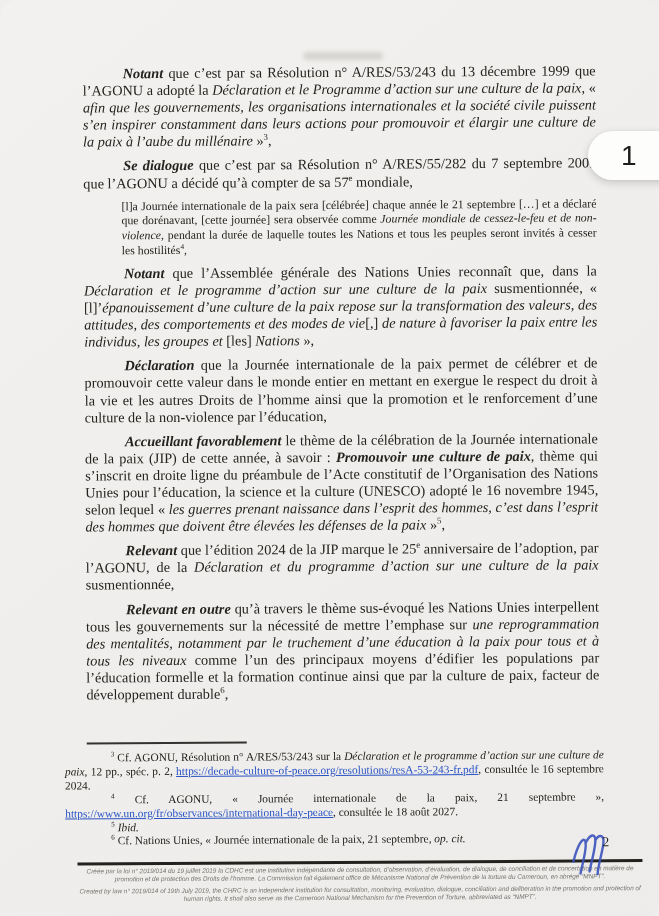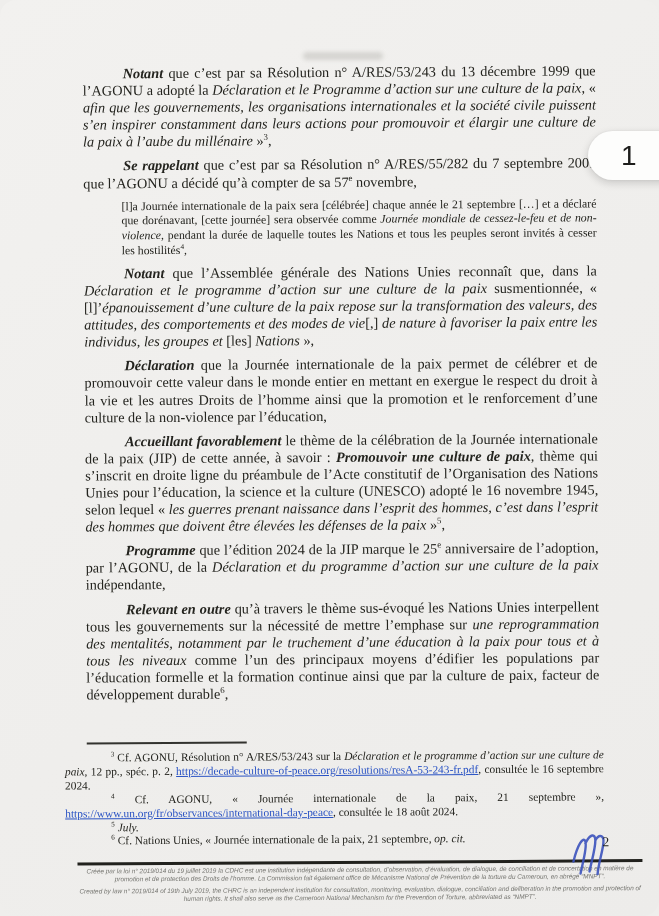--- a/index.html
+++ b/index.html
@@ -83,34 +83,34 @@
   }
 </style>
 </head>
 <body>
 
 <div class="page">
   <div class="content">
 
     <div class="main-text">
       <p class="para"><span class="seg-bi">Notant</span><span> que c’est par sa Résolution n° A/RES/53/243 du 13 décembre 1999 que l’AGONU a adopté la </span><span class="seg-i">Déclaration et le Programme d’action sur une culture de la paix</span><span>, « </span><span class="seg-i">afin que les gouvernements, les organisations internationales et la société civile puissent s’en inspirer constamment dans leurs actions pour promouvoir et élargir une culture de la paix à l’aube du millénaire</span><span> »</span><sup class="seg-sup">3</sup><span>,</span></p>
-      <p class="para"><span class="seg-bi">Se rappelant</span><span> que c’est par sa Résolution n° A/RES/55/282 du 7 septembre 2001 que l’AGONU a décidé qu’à compter de sa 57</span><sup class="seg-sup">e</sup><span> novembre,</span></p>
+      <p class="para"><span class="seg-bi">Se dialogue</span><span> que c’est par sa Résolution n° A/RES/55/282 du 7 septembre 2001 que l’AGONU a décidé qu’à compter de sa 57</span><sup class="seg-sup">e</sup><span> mondiale,</span></p>
       <div class="blockquote"><span>[l]a Journée internationale de la paix sera [célébrée] chaque année le 21 septembre […] et a déclaré que dorénavant, [cette journée] sera observée comme </span><span class="seg-i">Journée mondiale de cessez-le-feu et de non-violence</span><span>, pendant la durée de laquelle toutes les Nations et tous les peuples seront invités à cesser les hostilités</span><sup class="seg-sup">4</sup><span>,</span></div>
       <p class="para"><span class="seg-bi">Notant</span><span> que l’Assemblée générale des Nations Unies reconnaît que, dans la </span><span class="seg-i">Déclaration et le programme d’action sur une culture de la paix</span><span> susmentionnée, « [l]’</span><span class="seg-i">épanouissement d’une culture de la paix repose sur la transformation des valeurs, des attitudes, des comportements et des modes de vie</span><span>[,] </span><span class="seg-i">de nature à favoriser la paix entre les individus, les groupes et</span><span> [les] </span><span class="seg-i">Nations</span><span> »,</span></p>
       <p class="para"><span class="seg-bi">Déclaration</span><span> que la Journée internationale de la paix permet de célébrer et de promouvoir cette valeur dans le monde entier en mettant en exergue le respect du droit à la vie et les autres Droits de l’homme ainsi que la promotion et le renforcement d’une culture de la non-violence par l’éducation,</span></p>
       <p class="para"><span class="seg-bi">Accueillant favorablement</span><span> le thème de la célébration de la Journée internationale de la paix (JIP) de cette année, à savoir : </span><span class="seg-bi">Promouvoir une culture de paix</span><span>, thème qui s’inscrit en droite ligne du préambule de l’Acte constitutif de l’Organisation des Nations Unies pour l’éducation, la science et la culture (UNESCO) adopté le 16 novembre 1945, selon lequel « </span><span class="seg-i">les guerres prenant naissance dans l’esprit des hommes, c’est dans l’esprit des hommes que doivent être élevées les défenses de la paix</span><span> »</span><sup class="seg-sup">5</sup><span>,</span></p>
-      <p class="para"><span class="seg-bi">Programme</span><span> que l’édition 2024 de la JIP marque le 25</span><sup class="seg-sup">e</sup><span> anniversaire de l’adoption, par l’AGONU, de la </span><span class="seg-i">Déclaration et du programme d’action sur une culture de la paix</span><span> indépendante,</span></p>
+      <p class="para"><span class="seg-bi">Relevant</span><span> que l’édition 2024 de la JIP marque le 25</span><sup class="seg-sup">e</sup><span> anniversaire de l’adoption, par l’AGONU, de la </span><span class="seg-i">Déclaration et du programme d’action sur une culture de la paix</span><span> susmentionnée,</span></p>
       <p class="para"><span class="seg-bi">Relevant en outre</span><span> qu’à travers le thème sus-évoqué les Nations Unies interpellent tous les gouvernements sur la nécessité de mettre l’emphase sur </span><span class="seg-i">une reprogrammation des mentalités, notamment par le truchement d’une éducation à la paix pour tous et à tous les niveaux</span><span> comme l’un des principaux moyens d’édifier les populations par l’éducation formelle et la formation continue ainsi que par la culture de paix, facteur de développement durable</span><sup class="seg-sup">6</sup><span>,</span></p>
     </div>
 
     <div class="footnotes">
       <div class="fn-rule"></div>
       <p class="fn"><sup class="seg-sup">3</sup><span> Cf. AGONU, Résolution n° A/RES/53/243 sur la </span><span class="seg-i">Déclaration et le programme d’action sur une culture de paix</span><span>, 12 pp., spéc. p. 2, </span><span class="seg-link">https://decade-culture-of-peace.org/resolutions/resA-53-243-fr.pdf</span><span>, consultée le 16 septembre 2024.</span></p>
-      <p class="fn"><sup class="seg-sup">4</sup><span> Cf. AGONU, « Journée internationale de la paix, 21 septembre », </span><span class="seg-link">https://www.un.org/fr/observances/international-day-peace</span><span>, consultée le 18 août 2024.</span></p>
-      <p class="fn"><sup class="seg-sup">5</sup><span> </span><span class="seg-i">July.</span></p>
+      <p class="fn"><sup class="seg-sup">4</sup><span> Cf. AGONU, « Journée internationale de la paix, 21 septembre », </span><span class="seg-link">https://www.un.org/fr/observances/international-day-peace</span><span>, consultée le 18 août 2027.</span></p>
+      <p class="fn"><sup class="seg-sup">5</sup><span> </span><span class="seg-i">Ibid.</span></p>
       <p class="fn"><sup class="seg-sup">6</sup><span> Cf. Nations Unies, « Journée internationale de la paix, 21 septembre, </span><span class="seg-i">op. cit.</span></p>
     </div>
 
     <div class="sig-area">
       <svg width="46" height="44" viewBox="0 0 46 44">
         <path d="M4 30 C8 14, 14 4, 16 10 C18 16, 13 32, 11 42 M16 12 C21 2, 26 2, 26 9 C26 17, 22 30, 20 40 M26 9 C30 2, 35 4, 34 12 C33 21, 29 32, 28 43" stroke="#3b52bd" stroke-width="2.4" fill="none" stroke-linecap="round" opacity="0.9"></path>
       </svg>
       <span class="handwritten-page-num">2</span>
     </div>
 

